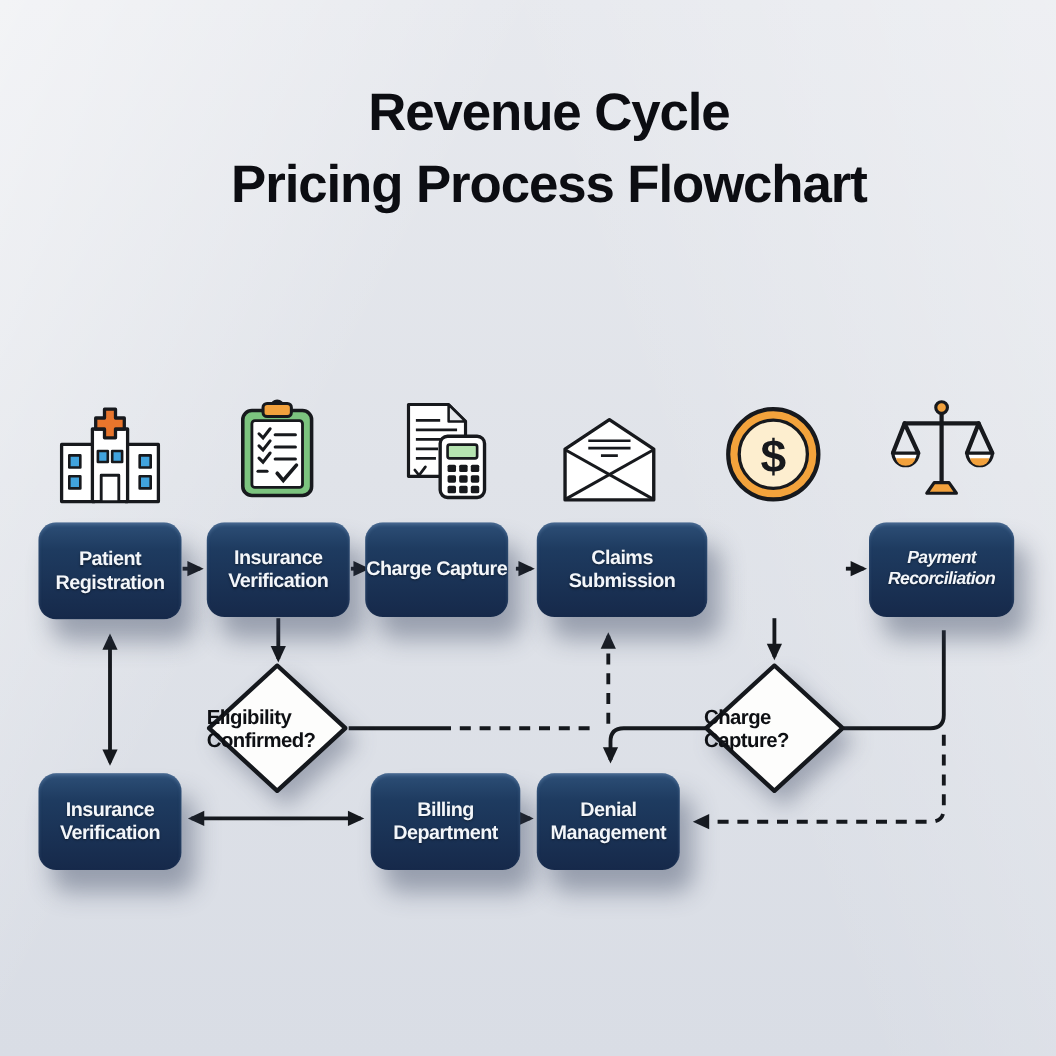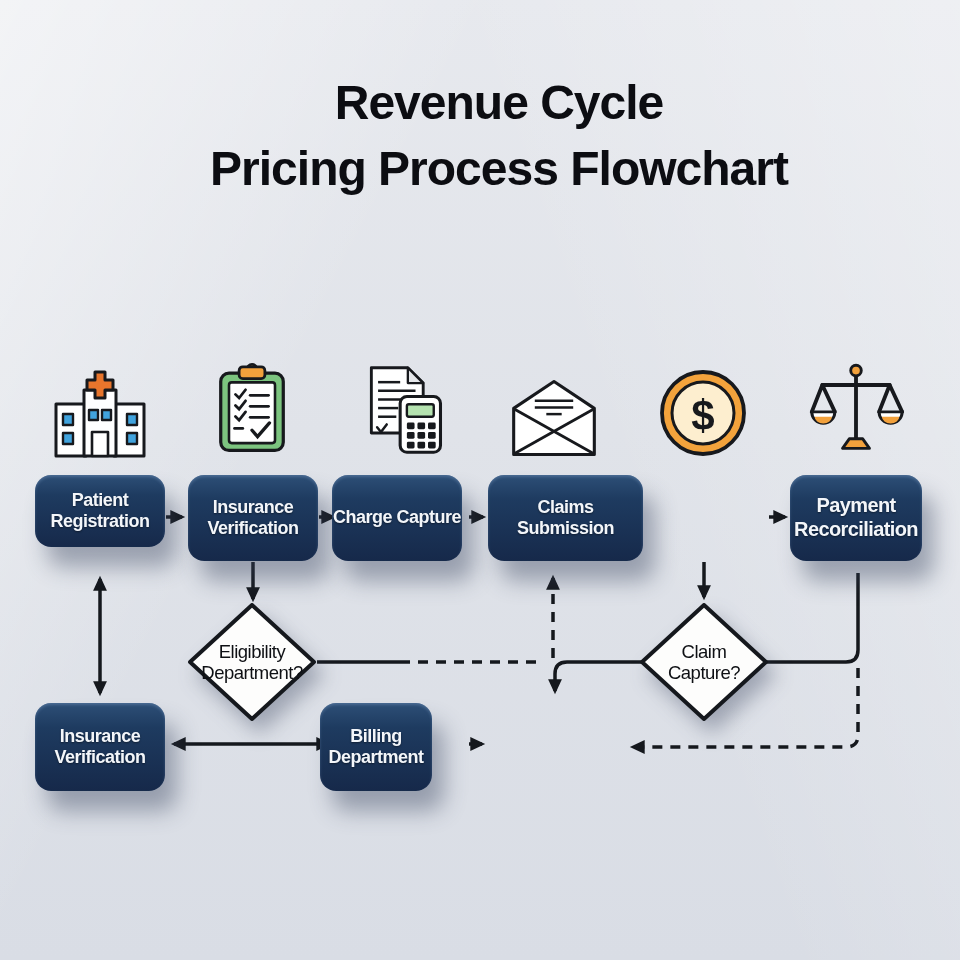--- a/index.html
+++ b/index.html
@@ -10,26 +10,26 @@
       linear-gradient(250deg, rgba(255,255,255,0.30) 0%, rgba(255,255,255,0) 40%),
       linear-gradient(180deg,#e7e9ee 0%,#e0e3e9 45%,#d9dde5 100%);}
   .title{position:absolute;left:0;top:70px;width:928px;text-align:center;
     font-weight:bold;font-size:48px;line-height:1.38;letter-spacing:-1px;color:#0c0d12;padding-left:35px;}
   .node{position:absolute;display:flex;align-items:center;justify-content:center;
     background:linear-gradient(180deg,#2d4f77 0%,#1e3b60 28%,#16294a 100%);
     border-radius:16px;color:#f3f6fa;font-weight:bold;font-size:18px;
     letter-spacing:-0.5px;line-height:1.18;text-align:center;
     box-shadow:12px 20px 22px rgba(55,66,92,0.42), inset 0 2px 3px rgba(130,160,200,0.35);
     text-shadow:0 1px 2px rgba(0,0,0,0.45);}
-  .node.small-text{font-size:20px;letter-spacing:-0.6px;}
+  .node.small-text{font-size:16px;letter-spacing:-0.6px;font-style:italic;}
   .decision{position:absolute;width:128px;height:118px;}
   .decision svg{position:absolute;left:0;top:0;filter:drop-shadow(8px 12px 10px rgba(55,66,92,0.38));}
   .decision .dlabel{position:absolute;left:0;top:0;width:100%;height:100%;
-    display:flex;flex-direction:column;align-items:center;justify-content:center;
-    font-weight:normal;font-size:18.5px;letter-spacing:-0.5px;line-height:1.15;color:#0e1014;text-align:center;}
+    display:flex;flex-direction:column;align-items:flex-start;justify-content:center;
+    font-weight:bold;font-size:18.5px;letter-spacing:-0.5px;line-height:1.15;color:#0e1014;text-align:center;}
   .icon{position:absolute;}
   .connectors{position:absolute;left:0;top:0;width:960px;height:960px;pointer-events:none;}
   .connectors path{stroke:#15181d;stroke-width:3.5;fill:none;}
   .connectors path.dash{stroke-dasharray:10 8;}
   .connectors .head{fill:#15181d;stroke:none;}
 </style>
 </head>
 <body>
 
 <div class="canvas">
@@ -153,21 +153,21 @@
       <path d="M87,24 L76,52 M87,24 L100,52"></path>
     </g>
     <circle cx="52" cy="9" r="5.5" fill="#f2a13c" stroke="#17191d" stroke-width="3"></circle>
     <path d="M6,52 A12,12 0 0 0 30,52 Z" fill="#fff" stroke="#17191d" stroke-width="3"></path>
     <path d="M9,57 A9,7 0 0 0 27,57 Z" fill="#f2a13c"></path>
     <path d="M76,52 A12,12 0 0 0 100,52 Z" fill="#fff" stroke="#17191d" stroke-width="3"></path>
     <path d="M79,57 A9,7 0 0 0 97,57 Z" fill="#f2a13c"></path>
     <path d="M38,90 H66 L59,80 H45 Z" fill="#f2a13c" stroke="#17191d" stroke-width="3" stroke-linejoin="round"></path>
   </svg>
 
-  <div class="node" style="left:35px;top:475px;width:130px;height:72px">
+  <div class="node" style="left:35px;top:475px;width:130px;height:88px">
       <span>Patient Registration</span>
     </div>
   <div class="node" style="left:188px;top:475px;width:130px;height:86px">
       <span>Insurance Verification</span>
     </div>
   <div class="node" style="left:332px;top:475px;width:130px;height:86px">
       <span>Charge Capture</span>
     </div>
   <div class="node" style="left:488px;top:475px;width:155px;height:86px">
       <span>Claims Submission</span>
@@ -175,33 +175,36 @@
   <div class="node small-text" style="left:790px;top:475px;width:132px;height:86px">
       <span>Payment Recorciliation</span>
     </div>
 
   <div class="decision" style="left:188px;top:603px">
     <svg width="128" height="118" viewBox="0 0 128 118">
       <polygon points="64,2 126,59 64,116 2,59" fill="#fdfdfc" stroke="#15181d" stroke-width="4" stroke-linejoin="round"></polygon>
     </svg>
     <div class="dlabel">
       <div>Eligibility</div>
-      <div>Department?</div>
+      <div>Confirmed?</div>
     </div>
   </div>
   <div class="decision" style="left:640px;top:603px">
     <svg width="128" height="118" viewBox="0 0 128 118">
       <polygon points="64,2 126,59 64,116 2,59" fill="#fdfdfc" stroke="#15181d" stroke-width="4" stroke-linejoin="round"></polygon>
     </svg>
     <div class="dlabel">
-      <div>Claim</div>
+      <div>Charge</div>
       <div>Capture?</div>
     </div>
   </div>
 
   <div class="node" style="left:35px;top:703px;width:130px;height:88px">
       <span>Insurance Verification</span>
     </div>
-  <div class="node" style="left:320px;top:703px;width:112px;height:88px">
+  <div class="node" style="left:337px;top:703px;width:136px;height:88px">
       <span>Billing Department</span>
     </div>
+  <div class="node" style="left:488px;top:703px;width:130px;height:88px">
+      <span>Denial Management</span>
+    </div>
 
 </div>
 
 </body></html>

